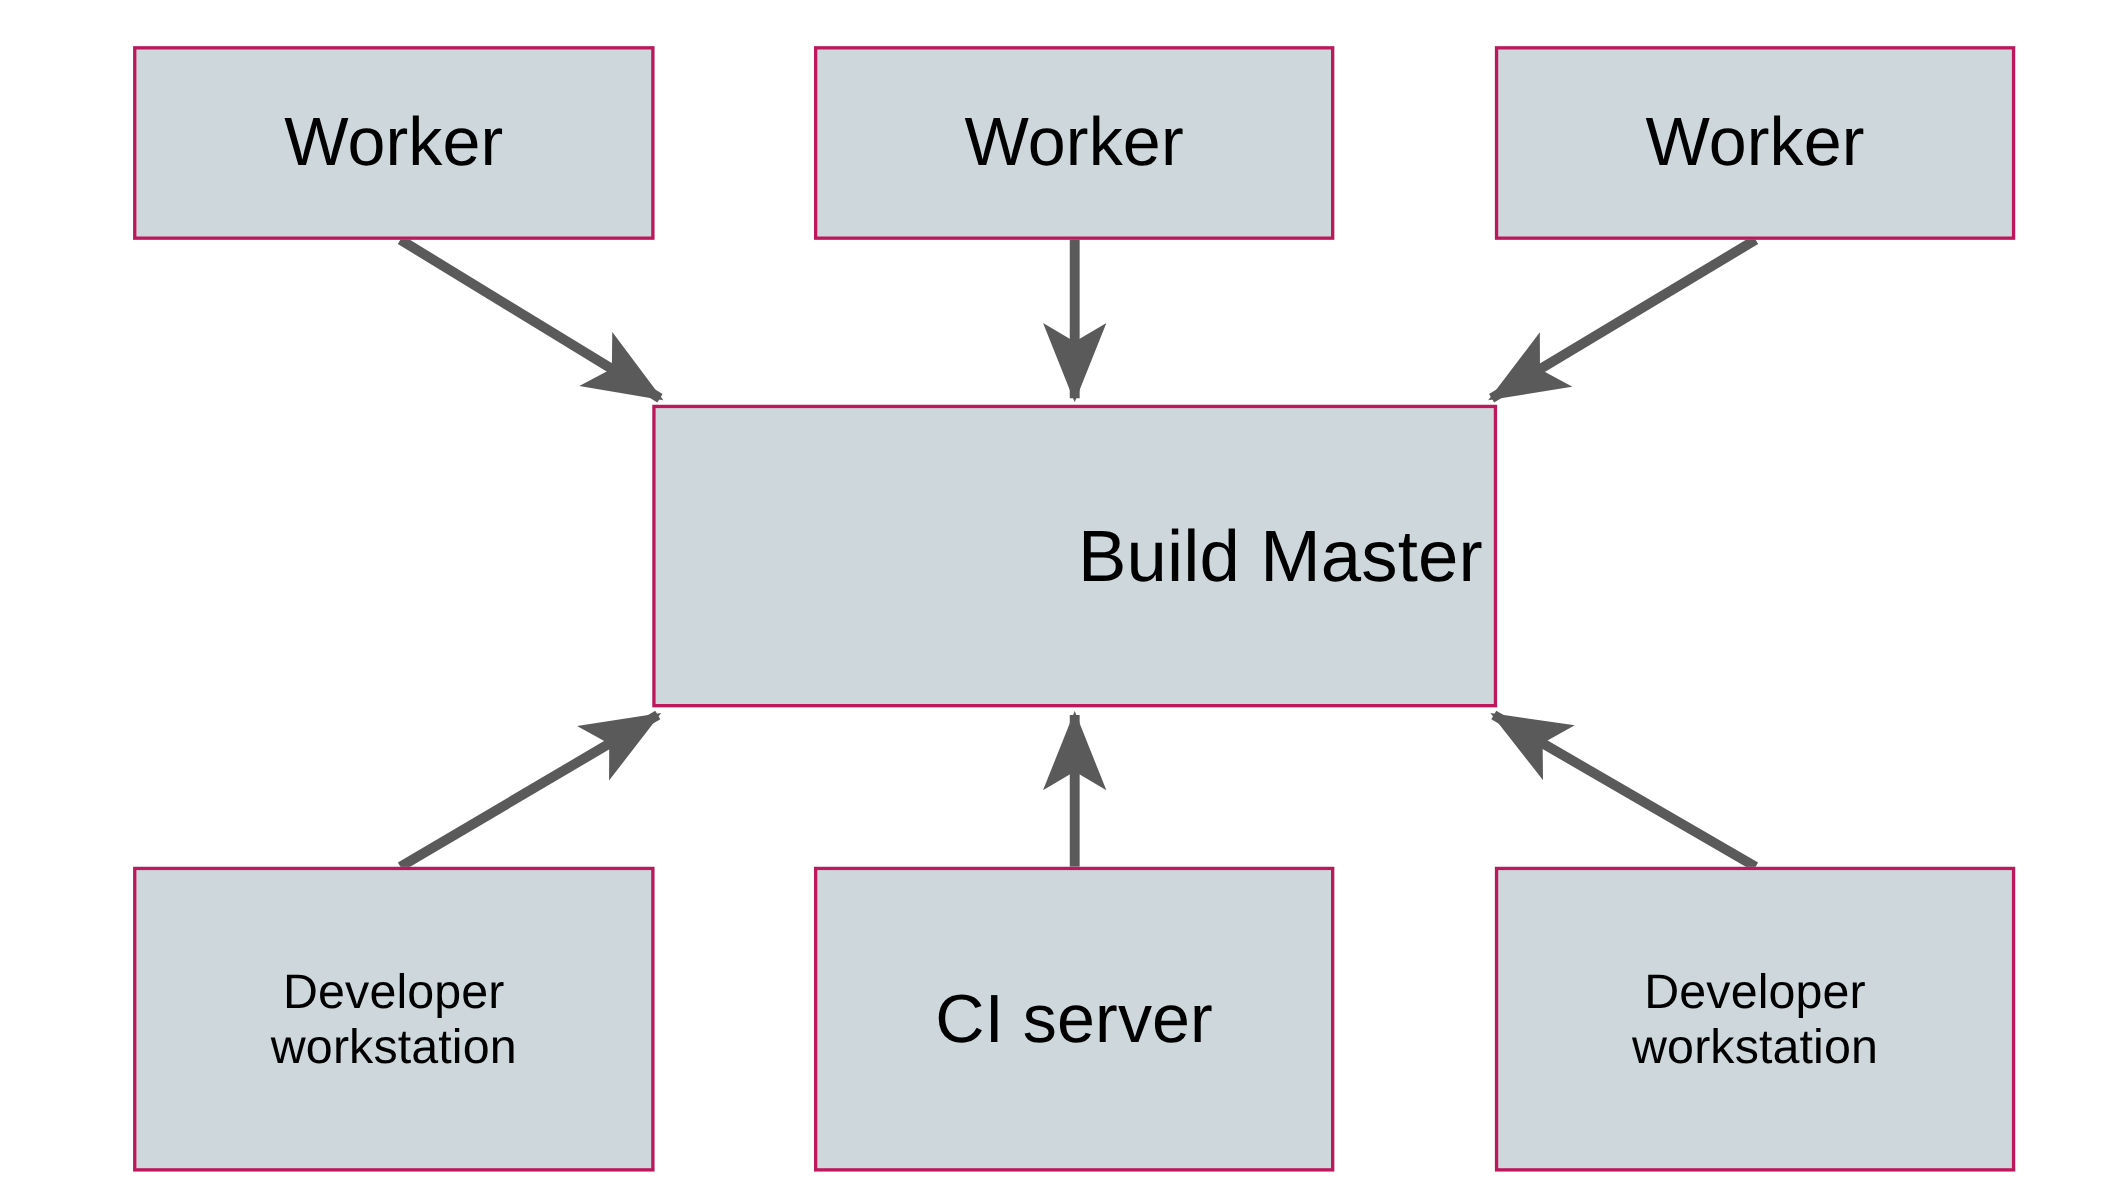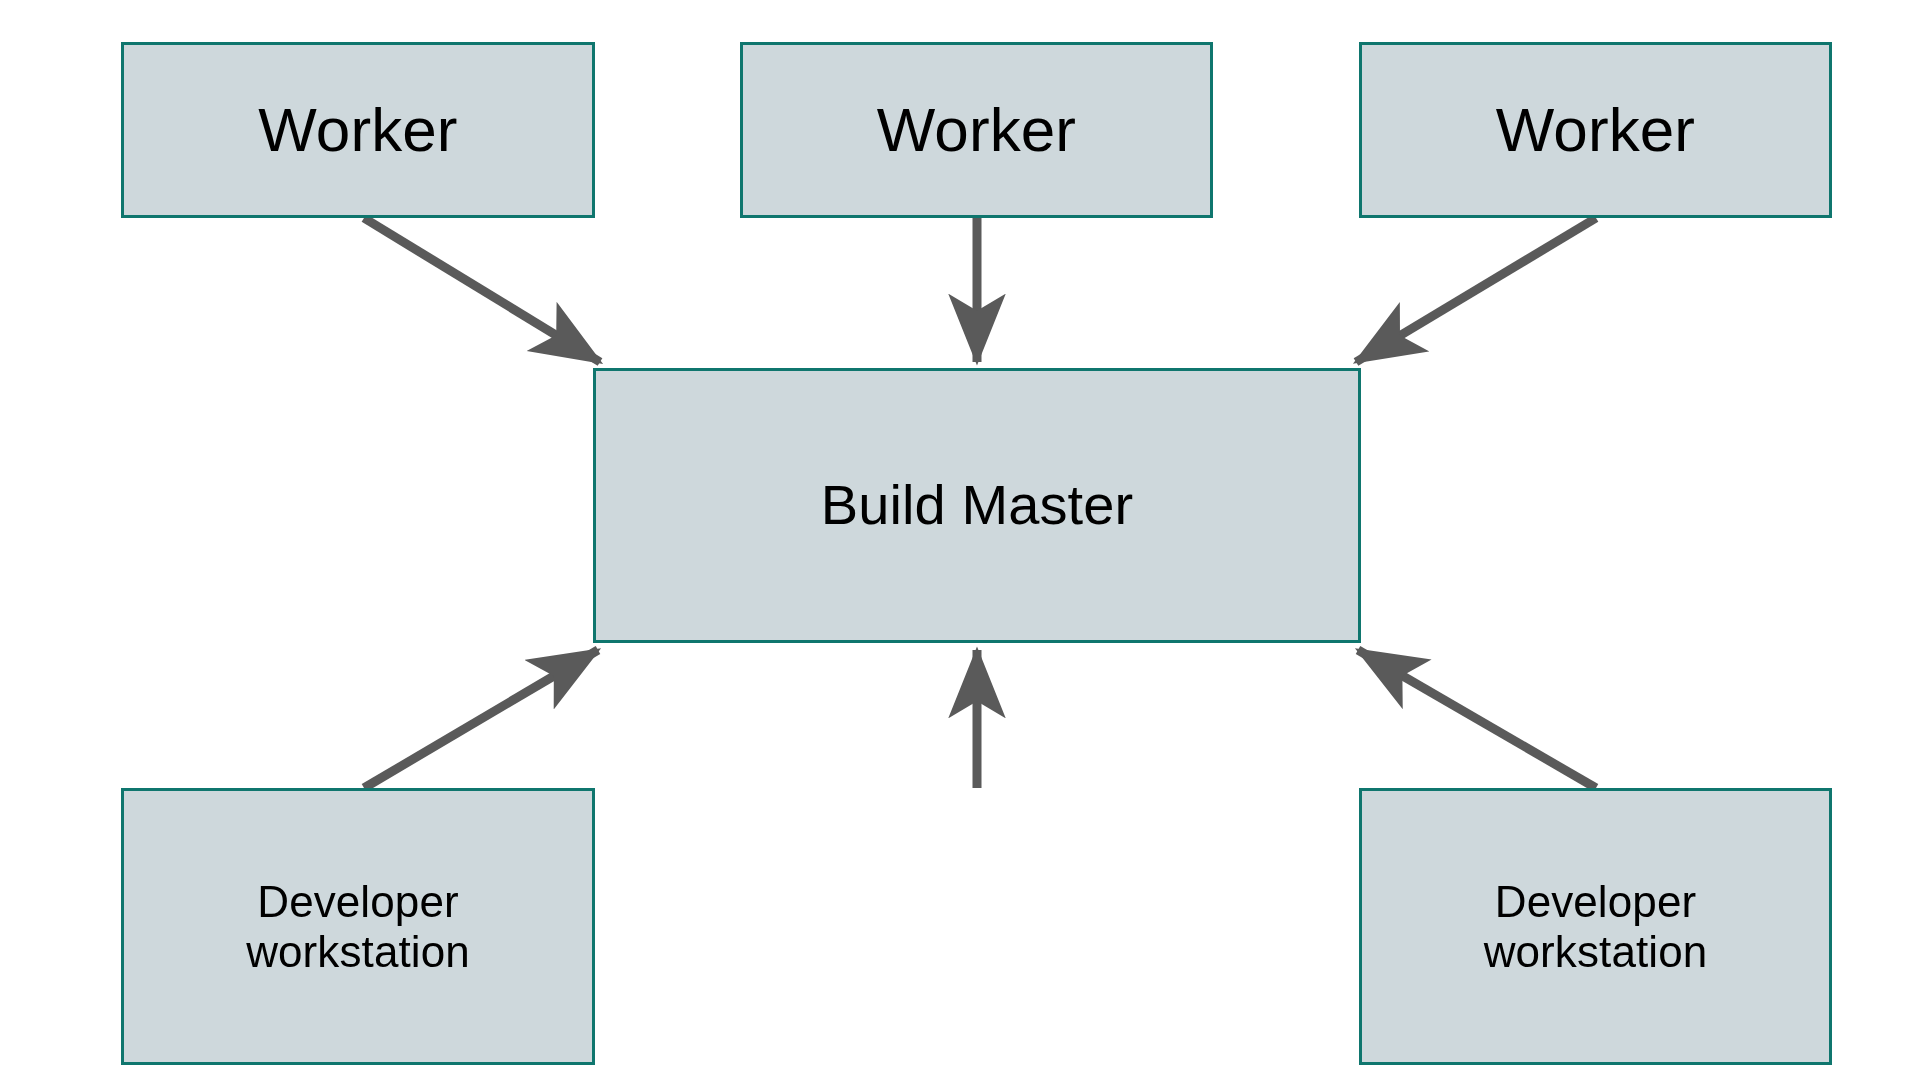--- a/index.html
+++ b/index.html
@@ -23,36 +23,36 @@
     left: 0;
     top: 0;
     width: 1910px;
     height: 1090px;
     pointer-events: none;
   }
   .node {
     position: absolute;
     box-sizing: border-box;
     background: #ced8dc;
-    border: 3px solid #0f766e;
+    border: 3px solid #be185d;
     display: flex;
     align-items: center;
     justify-content: center;
     text-align: center;
     color: #000000;
     line-height: 1.12;
     letter-spacing: 0.1px;
     white-space: pre-line;
   }
   .node-label {
     display: block;
     padding: 0 10px;
   }
   .worker      { font-size: 62px; }
-  .master      { font-size: 56px; }
+  .master      { font-size: 66px; justify-content: flex-end; }
   .ci          { font-size: 62px; }
   .workstation { font-size: 44px; }
 
   
   #node-worker-1 { left: 121px; top: 42px;  width: 474px; height: 176px; }
   #node-worker-2 { left: 740px; top: 42px;  width: 473px; height: 176px; }
   #node-worker-3 { left: 1359px; top: 42px; width: 473px; height: 176px; }
 
   
   #node-build-master { left: 593px; top: 368px; width: 768px; height: 275px; }
@@ -101,19 +101,22 @@
 
   <div class="node master" id="node-build-master">
     <span class="node-label">Build Master</span>
   </div>
 
   <div class="node workstation" id="node-dev-workstation-left">
     <span class="node-label">Developer
 workstation</span>
   </div>
 
+  <div class="node ci" id="node-ci-server">
+    <span class="node-label">CI server</span>
+  </div>
 
   <div class="node workstation" id="node-dev-workstation-right">
     <span class="node-label">Developer
 workstation</span>
   </div>
 
 </div>
 
 </body></html>

